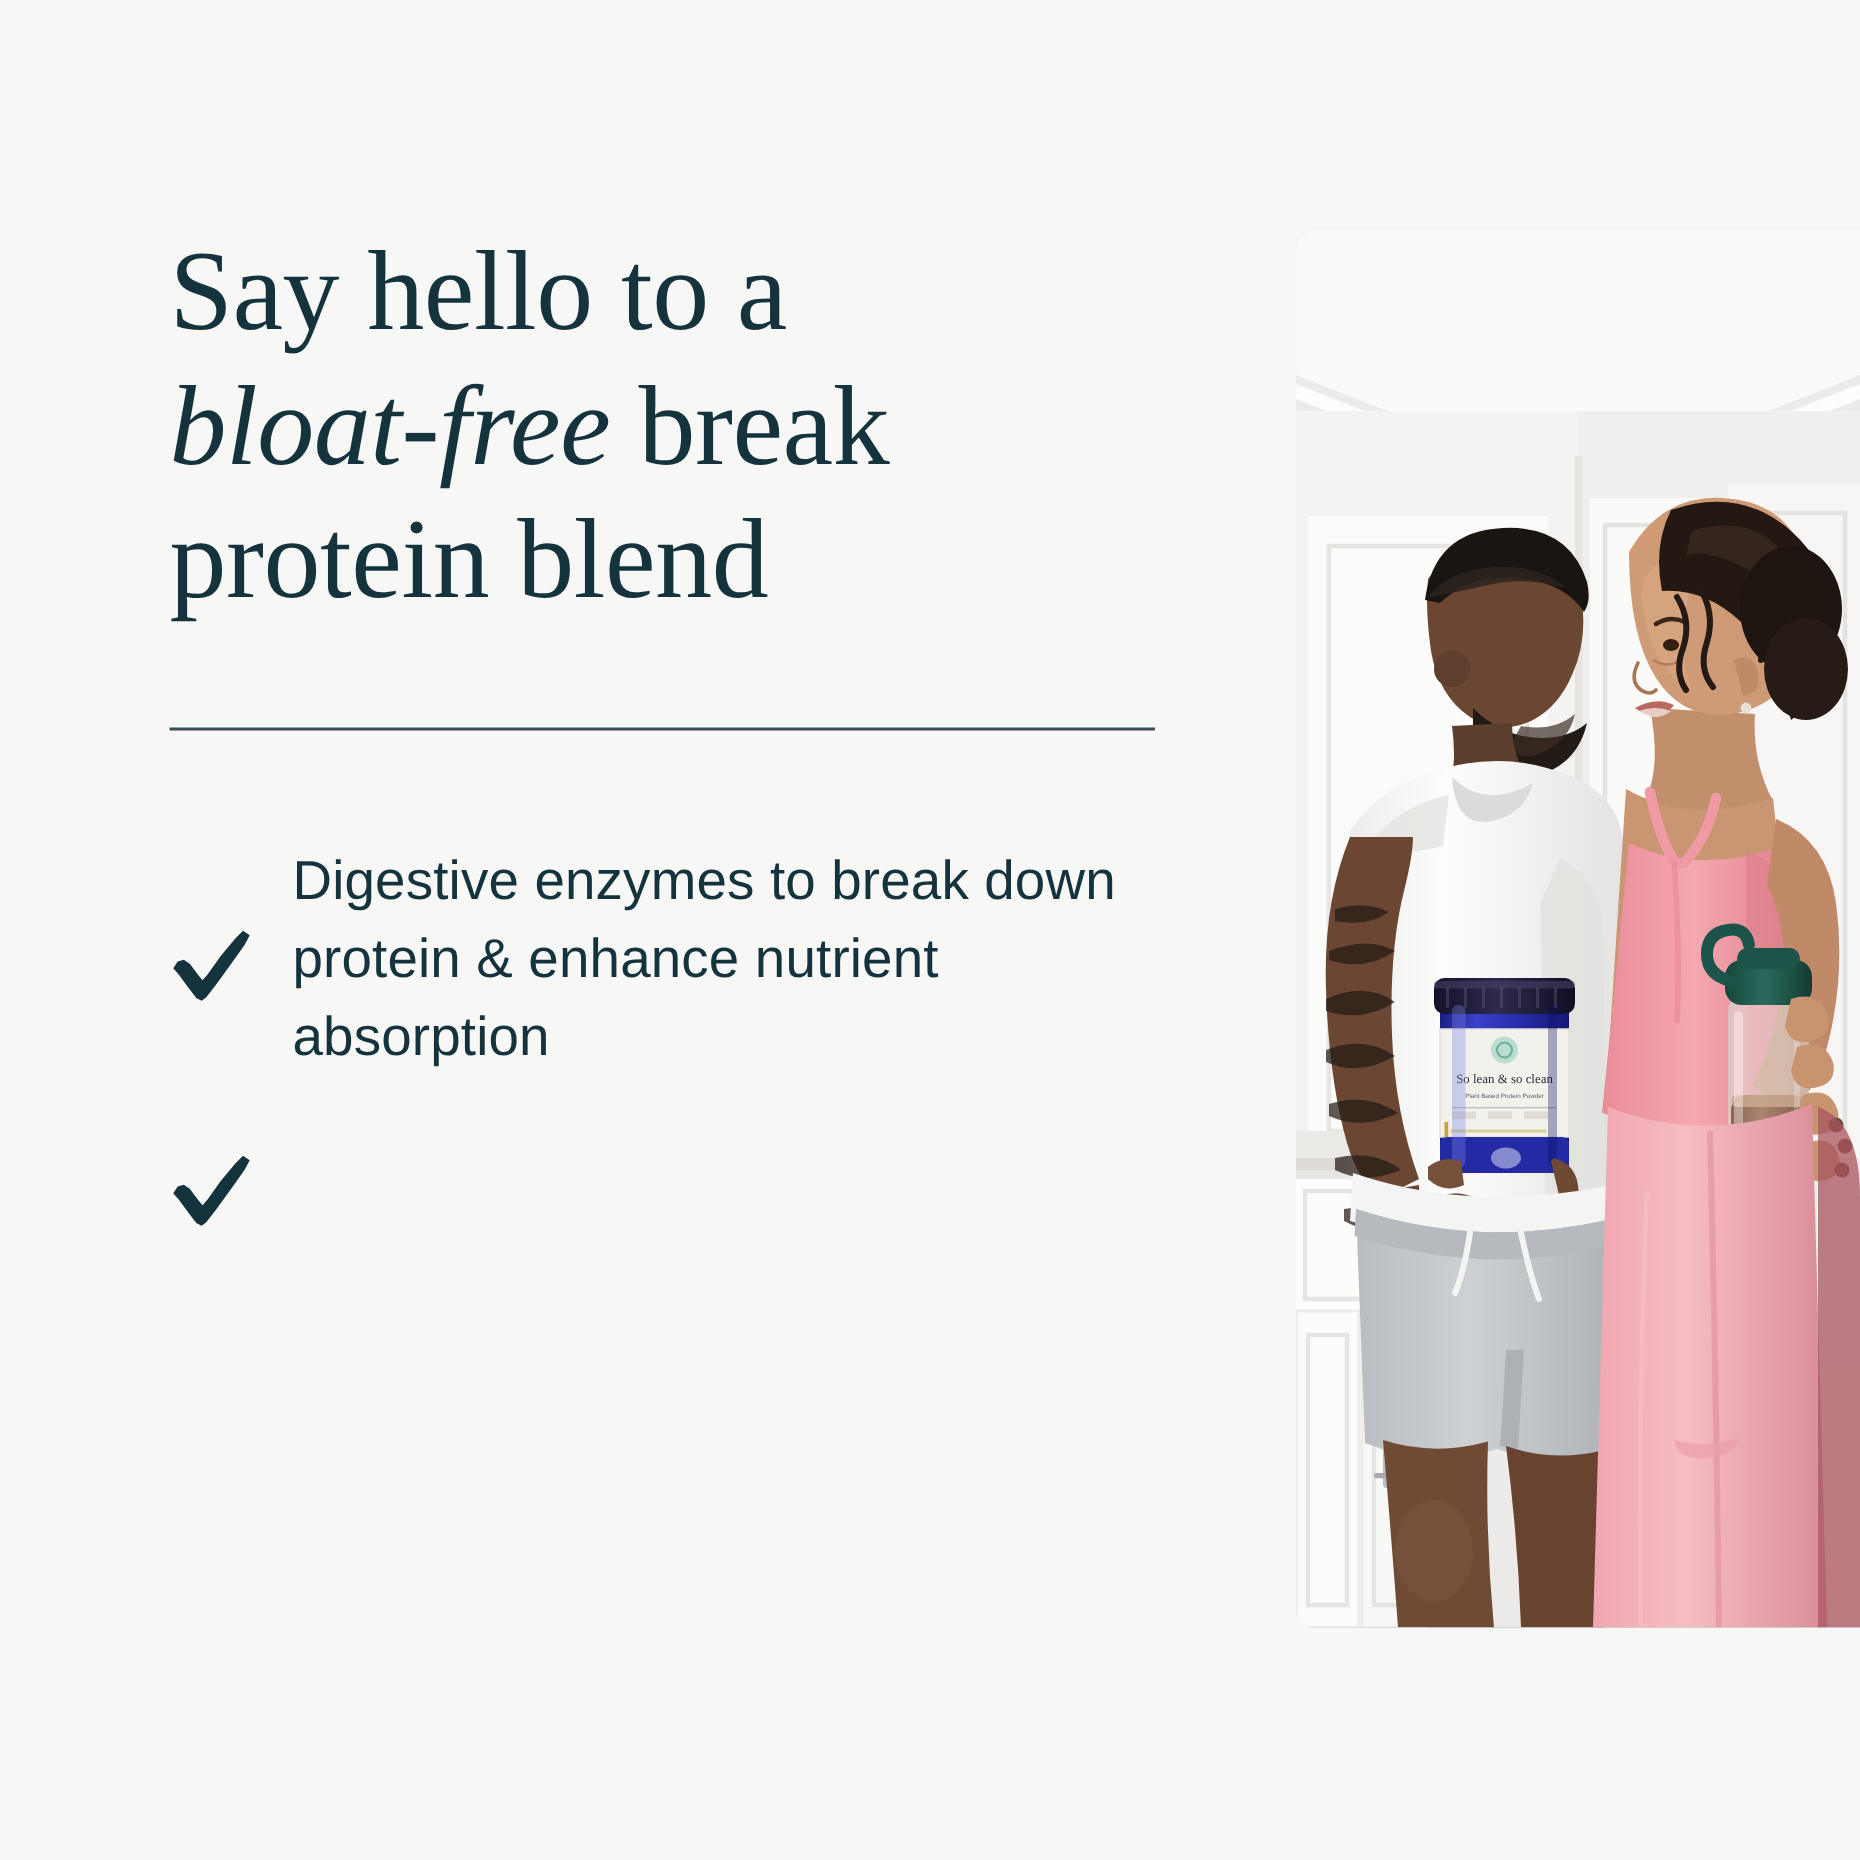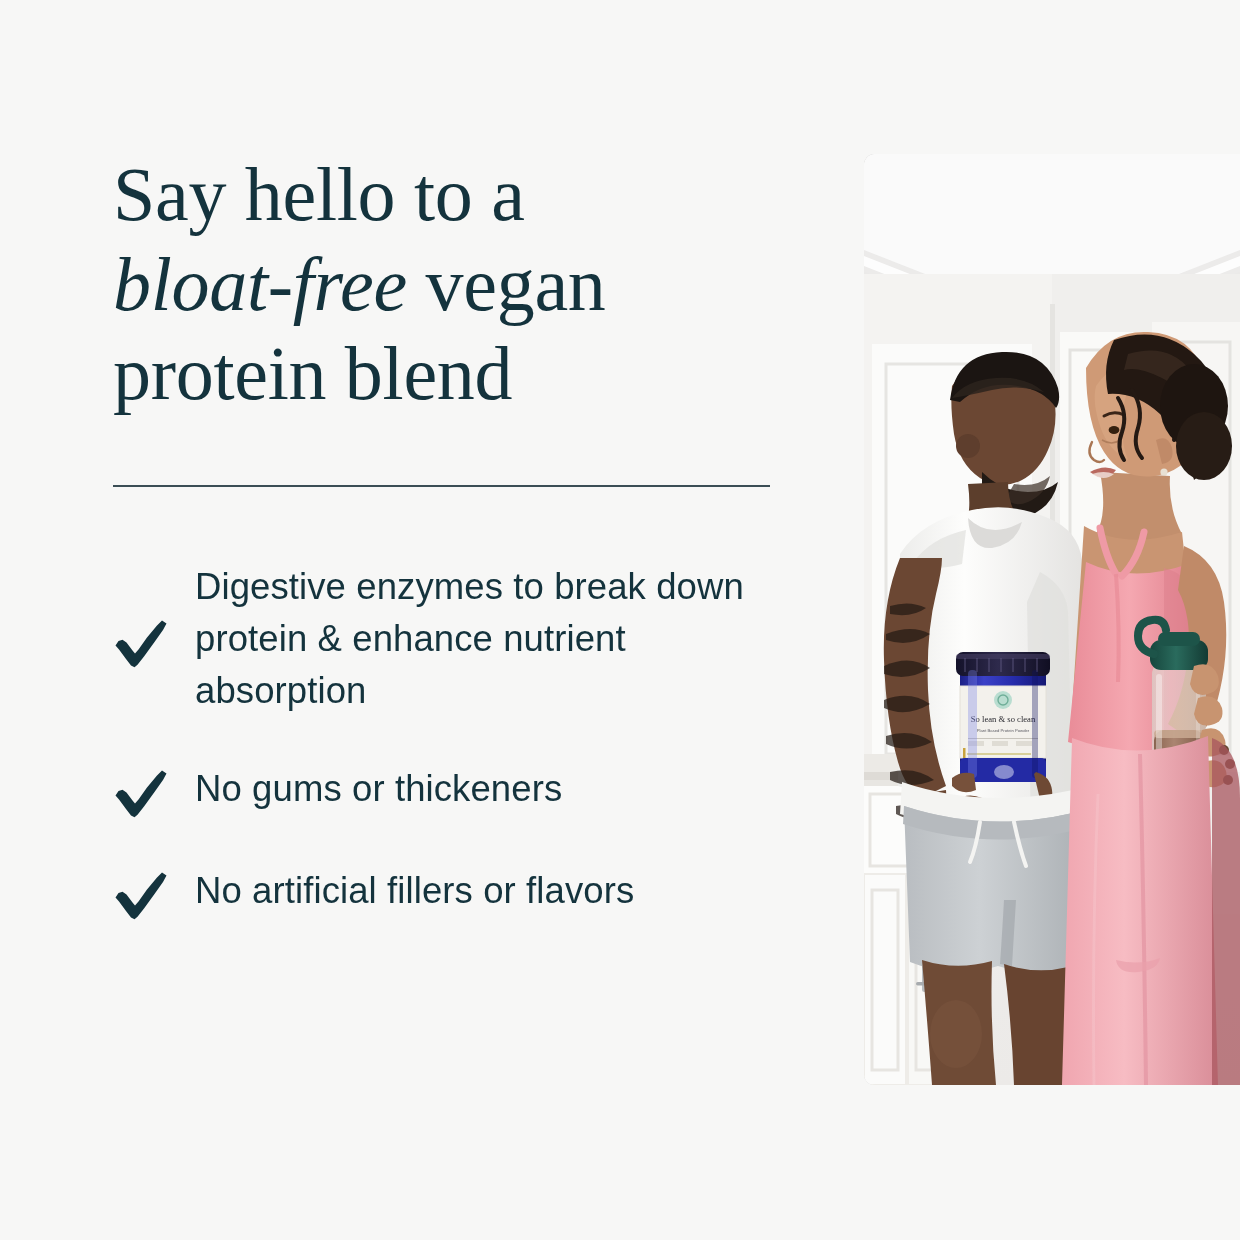--- a/index.html
+++ b/index.html
@@ -95,21 +95,21 @@
 </style>
 </head>
 <body>
 
 <div class="panel">
 
   <div class="copy-col">
 
     <h1 class="headline">
       <span>Say hello to a</span><br>
-      <span class="em">bloat-free</span><span> vegan</span><br>
+      <span class="em">bloat-free</span><span> break</span><br>
       <span>protein blend</span>
     </h1>
 
     <div class="rule"></div>
 
     <ul class="bullets">
 
       <li class="bullet">
         <span class="check-icon">
           <svg viewBox="0 0 56 50" xmlns="http://www.w3.org/2000/svg" aria-hidden="true">
@@ -122,33 +122,22 @@
       </li>
 
       <li class="bullet">
         <span class="check-icon">
           <svg viewBox="0 0 56 50" xmlns="http://www.w3.org/2000/svg" aria-hidden="true">
             <path d="M2.5 26.5 L5.5 22 L9.5 20.8 L13.5 23.5 L19.5 31.5 L22 34.5 L25.5 30.5
                      L34 18.5 L44 6.5 L49 1.5 L53.5 4.5 L50 11 L41.5 23 L31 37.5 L24.5 45.8
                      L21.5 48.2 L18 46.5 L13 40 L6 30.5 Z" fill="#14333d"></path>
           </svg>
         </span>
-        <span class="bullet-text">No gums or thickeners</span>
       </li>
 
-      <li class="bullet">
-        <span class="check-icon">
-          <svg viewBox="0 0 56 50" xmlns="http://www.w3.org/2000/svg" aria-hidden="true">
-            <path d="M2.5 26.5 L5.5 22 L9.5 20.8 L13.5 23.5 L19.5 31.5 L22 34.5 L25.5 30.5
-                     L34 18.5 L44 6.5 L49 1.5 L53.5 4.5 L50 11 L41.5 23 L31 37.5 L24.5 45.8
-                     L21.5 48.2 L18 46.5 L13 40 L6 30.5 Z" fill="#14333d"></path>
-          </svg>
-        </span>
-        <span class="bullet-text">No artificial fillers or flavors</span>
-      </li>
 
     </ul>
   </div>
 
   <div class="photo">
     <svg viewBox="0 0 376 931" xmlns="http://www.w3.org/2000/svg" preserveAspectRatio="xMidYMid slice">
       <defs>
         <linearGradient id="wallG" x1="0" y1="0" x2="0" y2="1">
           <stop offset="0%" stop-color="#f6f5f4"></stop>
           <stop offset="100%" stop-color="#eceae8"></stop>

